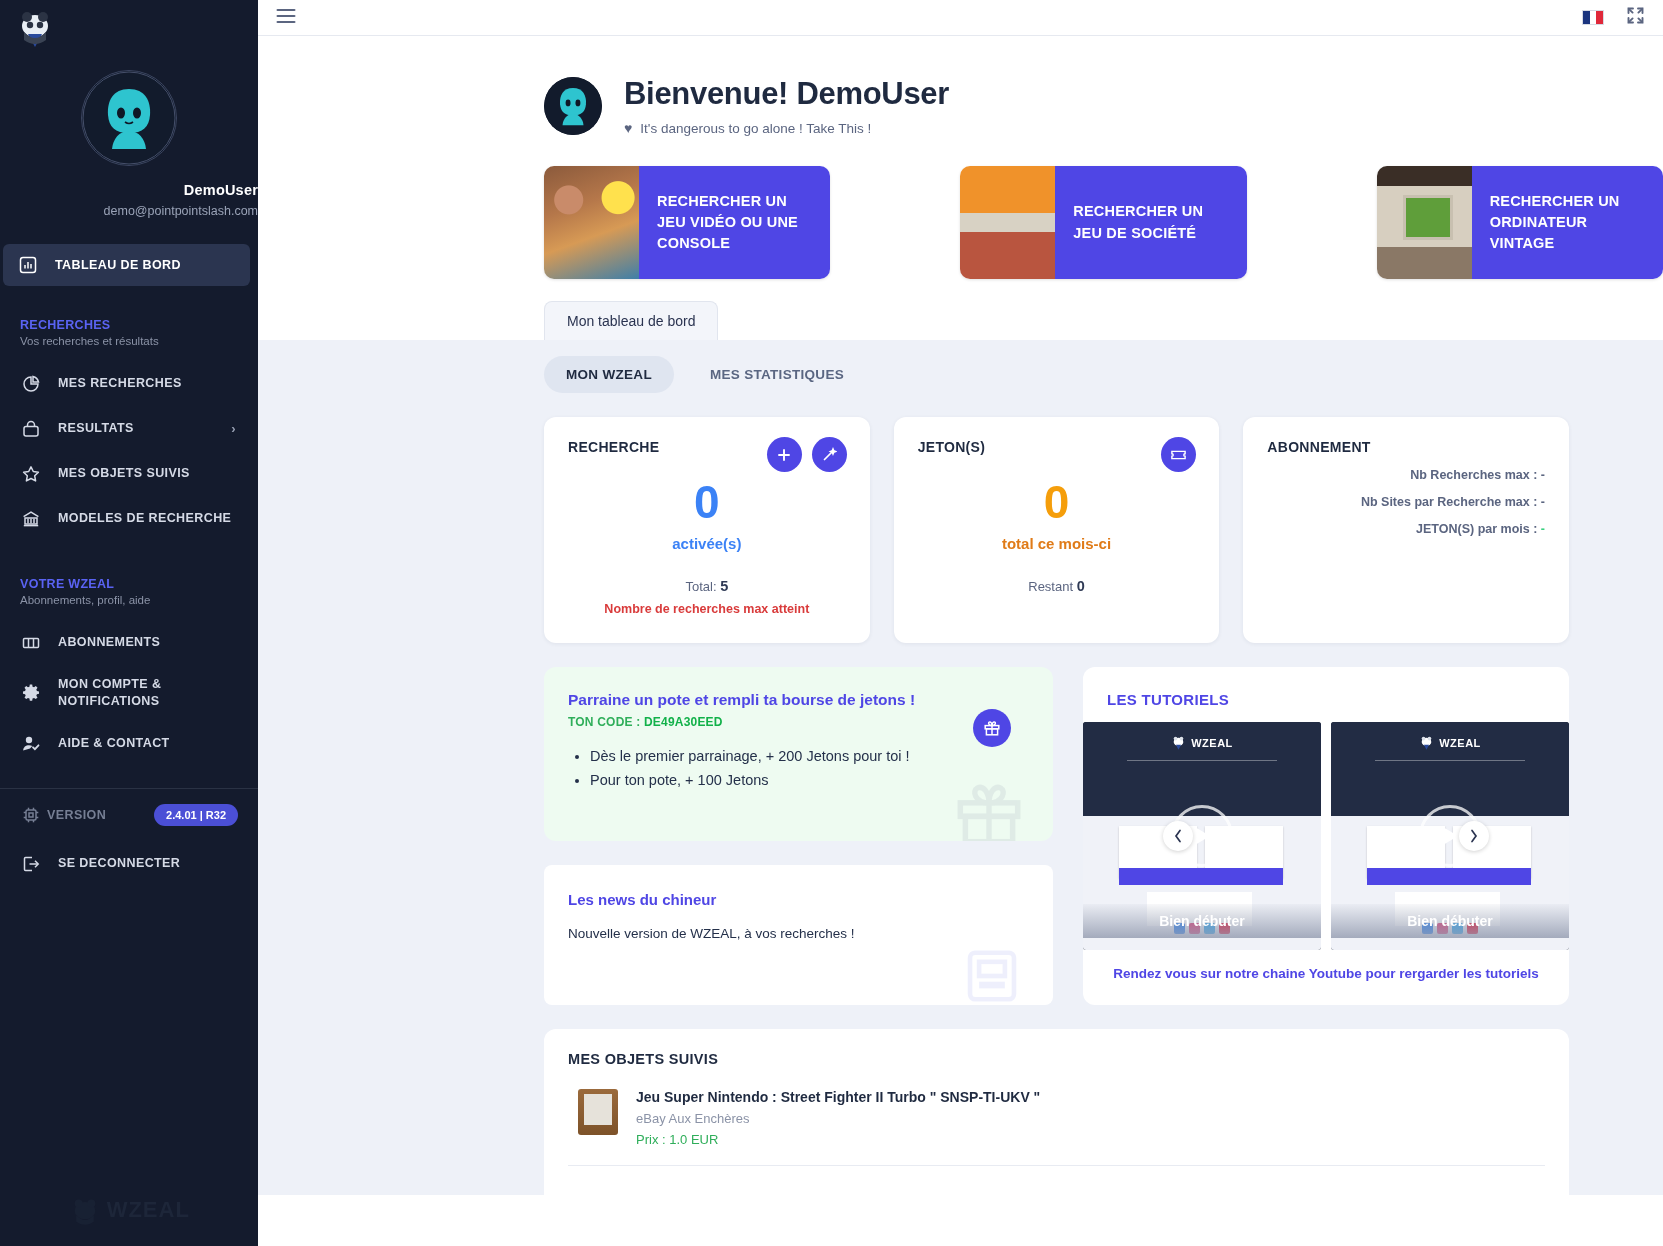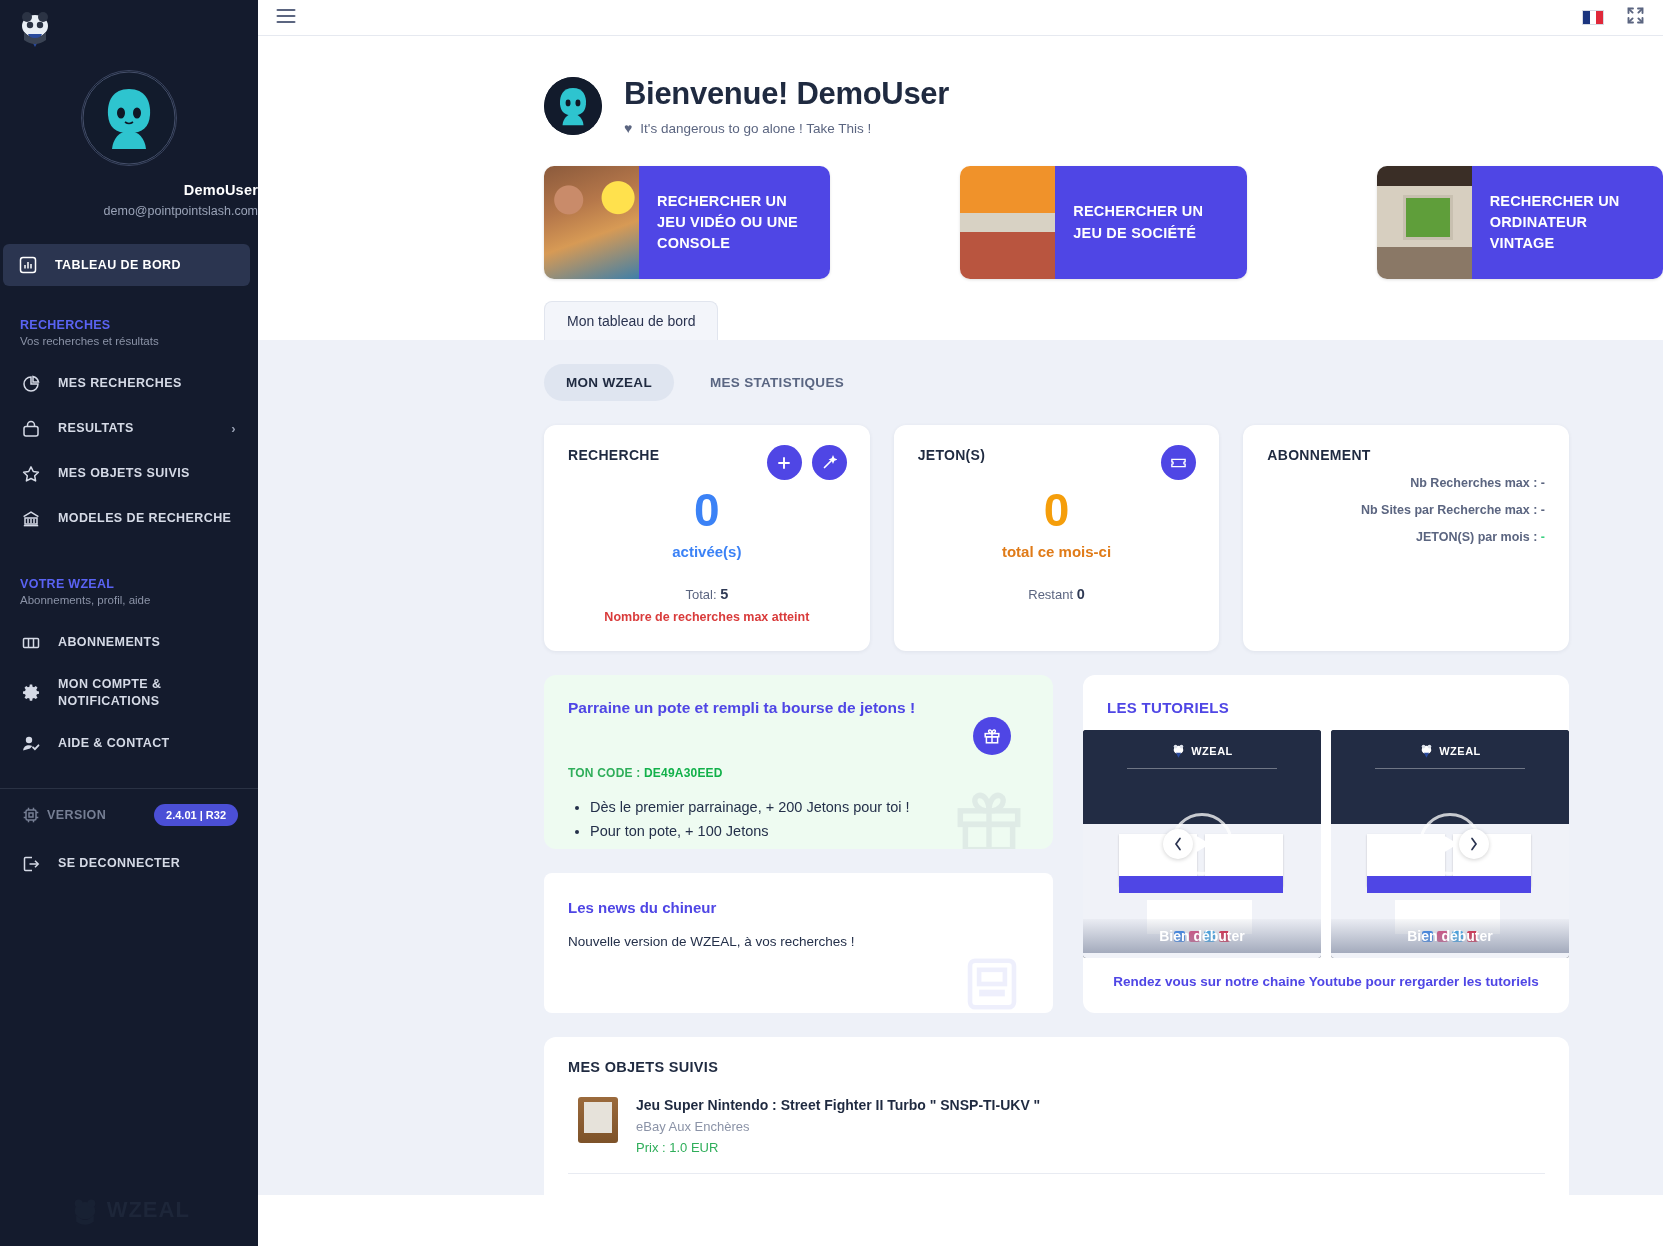--- a/index.html
+++ b/index.html
@@ -90,21 +90,21 @@
      linear-gradient(#3a2e26 0 18%, #d7cfc0 18% 72%, #8a7866 72% 100%); position: relative; }
   .th-vintage::after { content:""; position:absolute; left:28%; top:26%; width:46%; height:34%; background:#5f9e3a; border:3px solid #c8c0b0; }
 
   .tabs-bar { padding: 22px 0 0 286px; background: #fff; }
   .tab-top {
     display: inline-block; background: #f3f5fa; border: 1px solid #e1e5ee; border-bottom: none;
     border-radius: 8px 8px 0 0; padding: 11px 22px; font-size: 14px; color: #2a3350; cursor: pointer;
   }
 
   .content { background: #eef1f8; padding: 0 0 0 0; height: 855px; overflow: hidden; }
-  .subtabs { display: flex; align-items: center; gap: 14px; padding: 24px 0 0 286px; }
+  .subtabs { display: flex; align-items: center; gap: 14px; padding: 16px 0 0 286px; }
   .subtab { padding: 11px 22px; border-radius: 22px; font-size: 13.5px; font-weight: bold; color: #5a6682; letter-spacing: .3px; cursor: pointer; }
   .subtab.active { background: #dfe5f0; color: #1f2a40; }
 
   .grid3 { display: flex; gap: 24px; padding: 24px 94px 0 286px; align-items: flex-end; }
   .card { background: #fff; border-radius: 12px; box-shadow: 0 1px 4px rgba(30,40,70,.07); position: relative; }
   .card-h { font-size: 14px; font-weight: bold; color: #1f2a40; letter-spacing: .3px; padding: 22px 0 0 24px; }
   .stat-card { flex: 1; height: 226px; }
   .fab { position: absolute; top: 20px; width: 35px; height: 35px; border-radius: 50%; background: #4f46e5; color: #fff;
          display: flex; align-items: center; justify-content: center; cursor: pointer; }
   .fab.one { right: 68px; } .fab.two { right: 23px; } .fab.solo { right: 23px; }
@@ -115,21 +115,21 @@
   .sub-line b { color: #2f3a55; font-size: 14.5px; }
   .warn { text-align: center; font-size: 12.5px; font-weight: bold; color: #d93b3b; margin-top: 8px; }
   .expire { text-align: right; font-size: 29px; font-weight: bold; color: #39d07f; padding: 10px 24px 0 0; }
   .ab-line { text-align: right; font-size: 12.5px; font-weight: bold; color: #5b6580; padding: 13px 24px 0 0; }
   .ab-line .dash-green { color: #39d07f; }
 
   .row2 { display: flex; gap: 30px; padding: 24px 94px 0 286px; }
   .left-col { width: 622px; }
   .parrain { background: #eefbf1; border-radius: 12px; position: relative; overflow: hidden; height: 174px; }
   .parrain h3 { font-size: 15.5px; color: #4f46e5; font-weight: bold; padding: 24px 0 0 24px; }
-  .parrain .code { font-size: 12px; color: #2fae5a; font-weight: bold; padding: 6px 0 0 24px; letter-spacing: .2px; margin-top: 43px; }
+  .parrain .code { font-size: 12px; color: #2fae5a; font-weight: bold; padding: 6px 0 0 24px; letter-spacing: .2px; }
   .parrain .code b { color: #12b14a; }
   .parrain ul { padding: 16px 0 0 46px; }
   .parrain li { font-size: 14.5px; color: #24304a; line-height: 1.65; }
   .gift-fab { position: absolute; top: 42px; right: 42px; width: 38px; height: 38px; border-radius: 50%;
               background: #4f46e5; color: #fff; display: flex; align-items: center; justify-content: center; }
   .gift-ghost { position: absolute; right: 26px; bottom: -14px; opacity: .13; }
 
   .news { background: #fff; border-radius: 8px; height: 140px; margin-top: 24px; position: relative; overflow: hidden; }
   .news h3 { font-size: 15px; color: #4f46e5; font-weight: bold; padding: 26px 0 0 24px; }
   .news p { font-size: 13.5px; color: #24304a; padding: 18px 0 0 24px; }
@@ -148,21 +148,21 @@
   .vid .bluebar { position: absolute; top: 52px; left: 36px; width: 164px; height: 17px; background: #4f46e5; }
   .vid .chartbox { position: absolute; top: 76px; left: 64px; width: 105px; height: 34px; background: #fff; }
   .vid .socials { position: absolute; bottom: 16px; left: 0; width: 100%; display: flex; justify-content: center; gap: 4px; }
   .vid .socials i { width: 11px; height: 11px; border-radius: 2px; display: block; }
   .vid .play {
     position: absolute; top: 50%; left: 50%; transform: translate(-50%,-50%);
     width: 62px; height: 62px; border: 3px solid rgba(255,255,255,.75); border-radius: 50%;
     display: flex; align-items: center; justify-content: center; cursor: pointer;
   }
   .vid .caption {
-    position: absolute; bottom: 5px; left: 0; width: 100%; height: 34px;
+    position: absolute; bottom: 12px; left: 0; width: 100%; height: 34px;
     background: linear-gradient(rgba(180,186,200,.1), rgba(150,158,178,.85));
     color: #fff; font-size: 14px; font-weight: bold; display: flex; align-items: center; justify-content: center;
   }
   .arrow {
     position: absolute; top: 50%; transform: translateY(-50%); width: 30px; height: 30px;
     background: #fff; border-radius: 50%; display: flex; align-items: center; justify-content: center;
     font-size: 18px; color: #2a3350; cursor: pointer; box-shadow: 0 1px 4px rgba(0,0,0,.18);
   }
   .arrow.l { left: 80px; } .arrow.r { right: 80px; }
   .tuto-link { text-align: center; font-size: 13.5px; color: #4f46e5; font-weight: bold; margin-top: 16px; cursor: pointer; }

